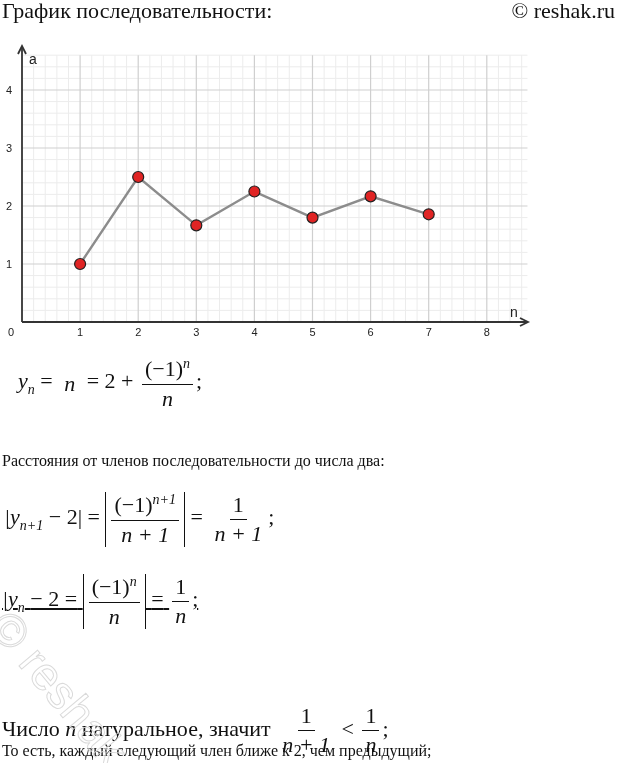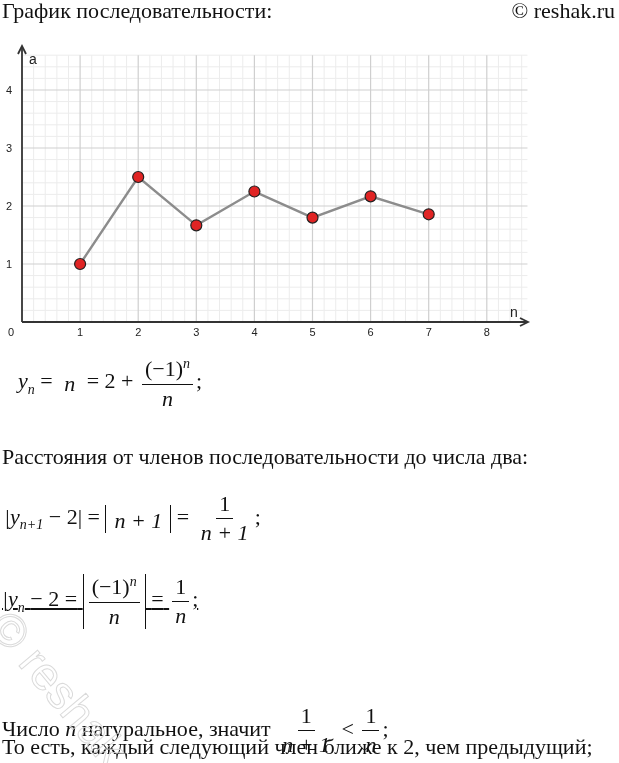--- a/index.html
+++ b/index.html
@@ -11,21 +11,21 @@
   svg.chart { position: absolute; left: 0; top: 40px; }
   .math { font-family: "Liberation Serif", "DejaVu Serif", serif; font-size: 22px; }
   .it { font-style: italic; }
   .frac { display: inline-flex; flex-direction: column; align-items: center; vertical-align: middle; margin: 0 3px; }
   .frac .num { padding: 0 3px 2px; border-bottom: 1.3px solid #111; line-height: 1.1; }
   .frac .den { padding: 2px 3px 0; line-height: 1.1; }
   sup { font-size: 14px; }
   sub { font-size: 14px; }
   .absbar { display: inline-block; border-left: 1.5px solid #111; border-right: 1.5px solid #111; padding: 0 2px; vertical-align: middle; }
   .line { position: absolute; left: 0; white-space: nowrap; }
-  .text { font-size: 22px; }
+  .text { font-size: 16px; margin-top: 8px; }
   .watermark { position: absolute; left: 20px; top: 600px; font-family: "Liberation Sans", sans-serif;
                font-size: 46px; color: transparent; -webkit-text-stroke: 1px #d6d6d6; transform: rotate(50deg);
                transform-origin: left top; opacity: 0.9; }
 </style>
 </head>
 <body>
 
 <div class="abs title">График последовательности:</div>
 <div class="abs copy">© reshak.ru</div>
 
@@ -149,20 +149,21 @@
       <span class="den it">n</span>
     </span><span>;</span>
 </div>
 
 <div class="line text" style="top:444px; left:2px;">Расстояния от членов последовательности до числа два:</div>
 
 <div class="line math" style="top:492px; left:4px;">
   <span class="it">|y</span><sub class="it">n+1</sub>
   <span>− 2| =</span>
   <span class="absbar"><span class="frac">
+        <span class="num"><span>(−1)</span><sup class="it">n+1</sup></span>
         <span class="den it">n + 1</span>
       </span></span>
   <span>=</span>
   <span class="frac">
       <span class="num">1</span>
       <span class="den it">n + 1</span>
     </span><span>;</span>
 </div>
 
 <div class="line math" style="top:574px; left:2px;text-decoration:underline;">

